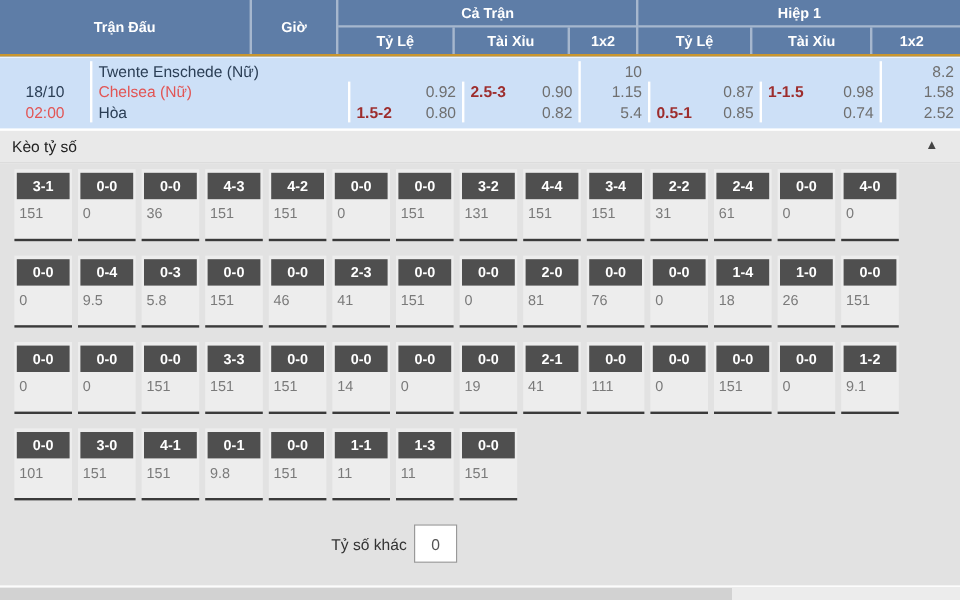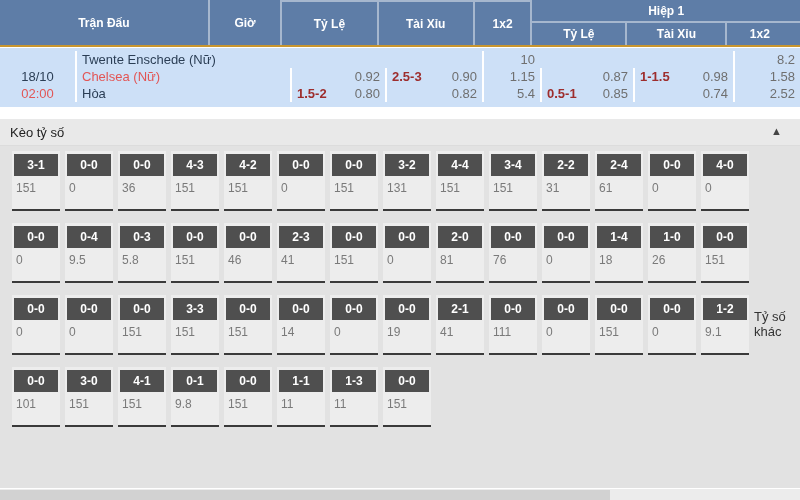--- a/index.html
+++ b/index.html
@@ -34,25 +34,25 @@
   .mcol:first-child { border-left:none; }
   .ln { height:17px; line-height:17px; display:flex; justify-content:space-between; }
   .rt { justify-content:flex-end; }
   .time-col { text-align:center; }
   .red { color:#e25555; }
   .hdp { color:#9d2d2d; font-weight:bold; }
   .odd { color:#6f6f6f; cursor:pointer; }
   .teams div { height:17px; line-height:17px; white-space:nowrap; overflow:hidden; }
 
   
-  .keo-bar { margin-top:12px; background:#e9e9e9; padding:6px 10px 5px; font-size:13px; color:#222;
+  .keo-bar { margin-top:2px; background:#e9e9e9; padding:6px 10px 5px; font-size:13px; color:#222;
              display:flex; justify-content:space-between; flex:none; border-bottom:1px solid #dcdcdc; }
   .keo-arrow { color:#444; font-size:11px; cursor:pointer; padding-right:8px; }
 
-  .grid-section { background:#e2e2e2; flex:1; padding:5px 0 0 12px; display:flex; flex-direction:row; }
+  .grid-section { background:#e2e2e2; flex:1; padding:5px 0 0 12px; display:flex; flex-direction:column; }
   .score-row { display:flex; margin-bottom:12px; }
   .score-cell { width:48px; margin-right:5px; background:#ededed; border-bottom:2px solid #3a3a3a;
                 height:60px; padding:3px 2px 0; }
   .score-btn { background:#4f4f4f; color:#fff; font-weight:bold; font-size:12px; text-align:center;
                padding:4px 0; cursor:pointer; }
   .score-odds { color:#7a7a7a; font-size:12px; padding:5px 2px 0; }
 
   .other-row { display:flex; align-items:center; justify-content:center; padding-right:155px;
                margin-top:8px; font-size:13px; color:#333; }
   .other-box { width:36px; height:32px; background:#fff; border:1px solid #999; margin-left:6px;
@@ -64,20 +64,21 @@
 </style>
 </head>
 <body>
 
 <div id="app">
 
   <div class="hdr">
     <div class="hcell w-match">Trận Đấu</div>
     <div class="hcell w-time">Giờ</div>
     <div class="hgroup w-full">
+      <div class="htop">Cả Trận</div>
       <div class="hsubs">
         <div class="hsub w-odds1">Tỷ Lệ</div>
         <div class="hsub w-ou1">Tài Xỉu</div>
         <div class="hsub w-x1">1x2</div>
       </div>
     </div>
     <div class="hgroup w-half">
       <div class="htop">Hiệp 1</div>
       <div class="hsubs">
         <div class="hsub w-odds2">Tỷ Lệ</div>

